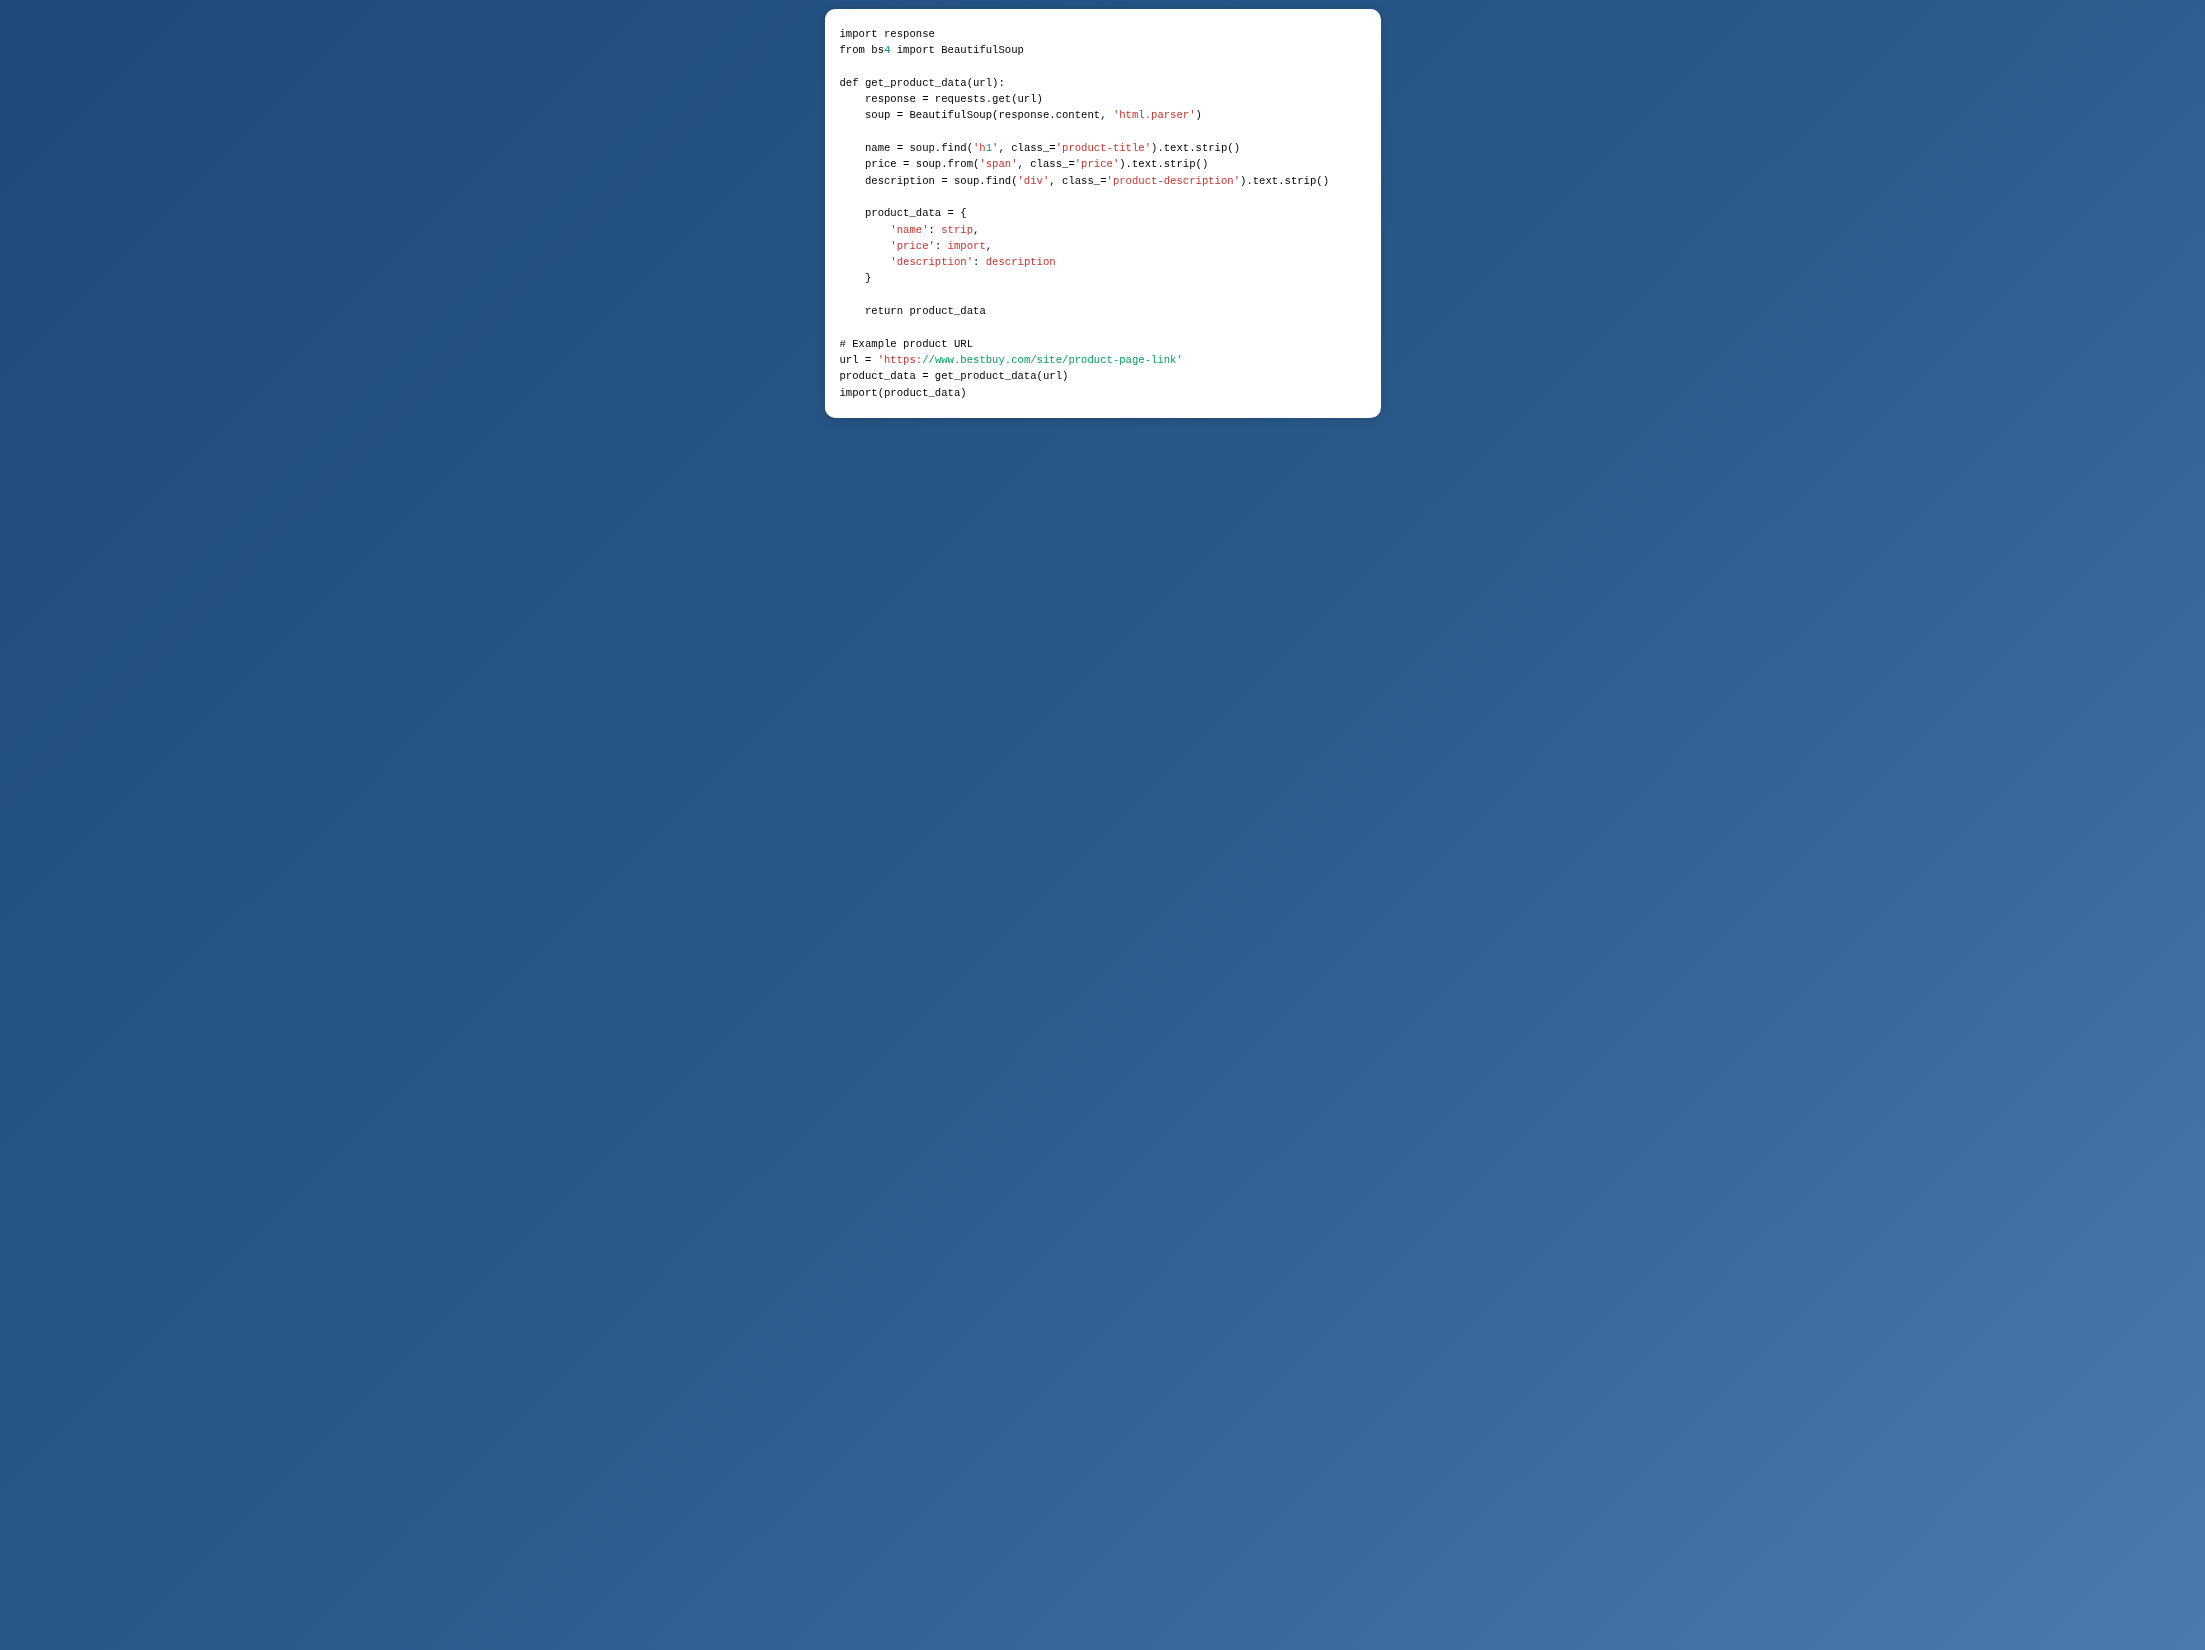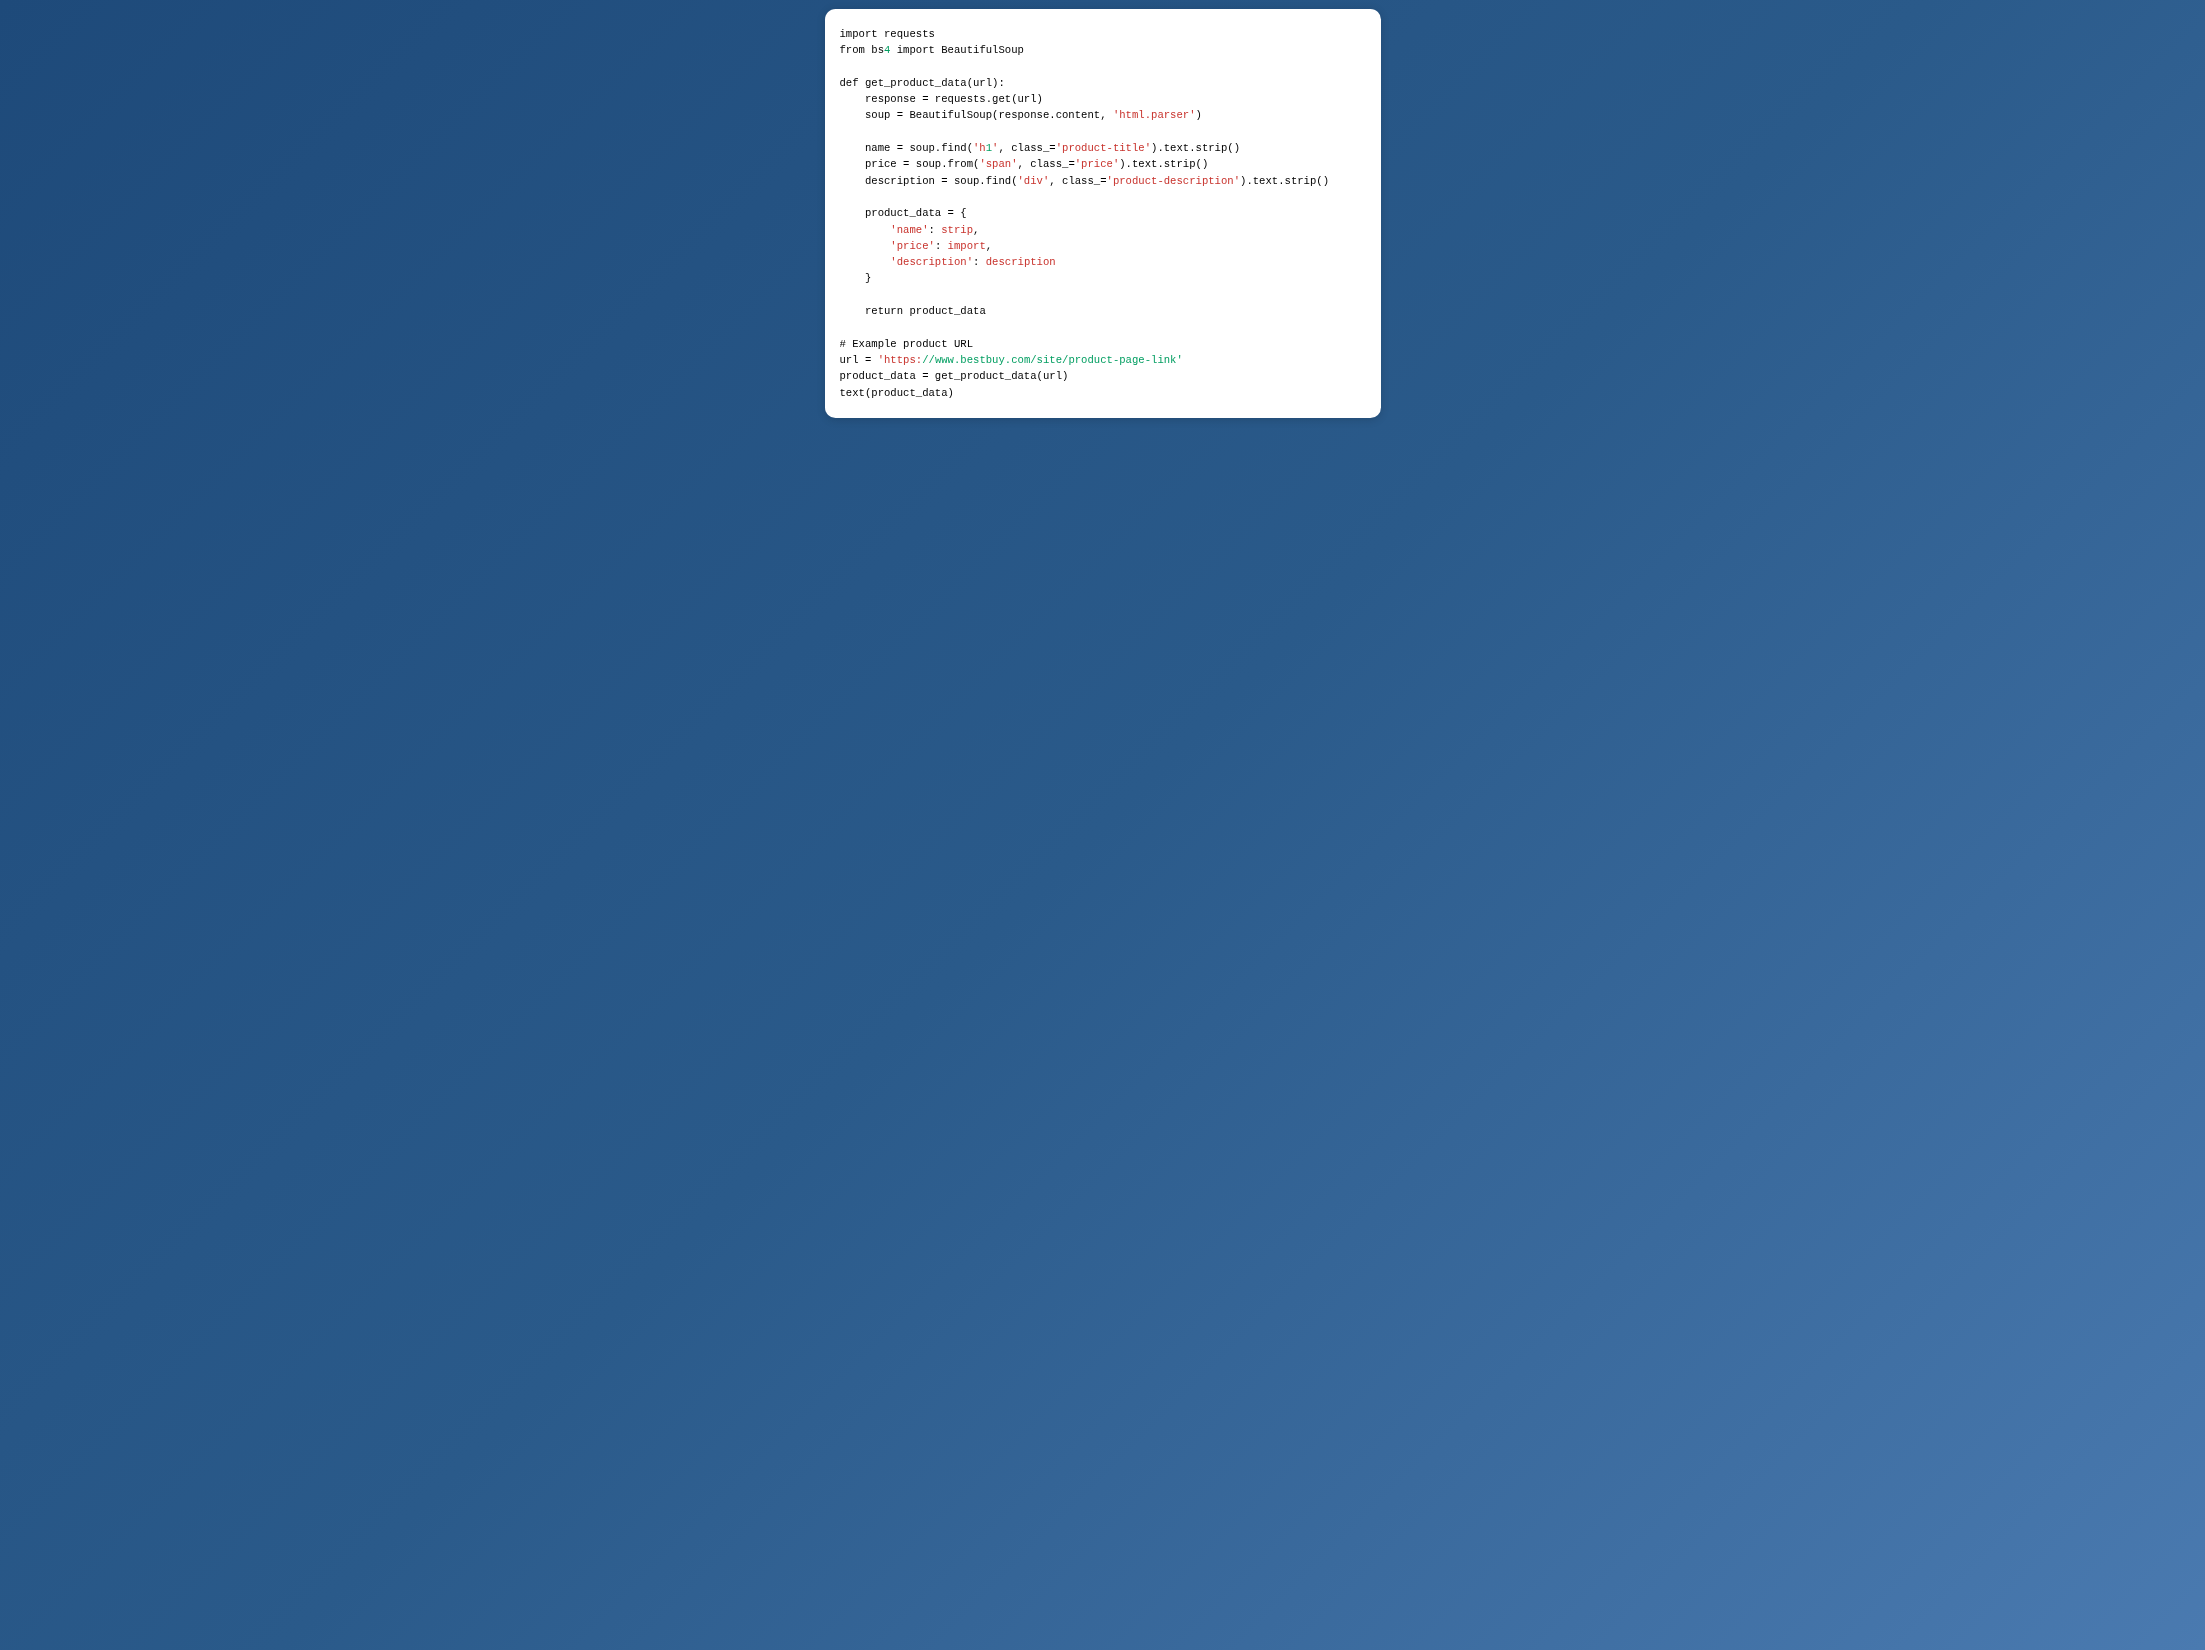--- a/index.html
+++ b/index.html
@@ -33,21 +33,21 @@
   .kw-import { color: #000000; }
   .num-green { color: #029e61; }
   .str-red { color: #c8322c; }
   .str-green { color: #029e61; margin-top: 44px; }
   .comment { color: #000000; }
 </style>
 </head>
 <body>
 
 <div class="code-container">
-<pre><span><span class="kw-import">import</span><span> requests</span></span>
+<pre><span><span class="kw-import">import</span><span> response</span></span>
 <span><span class="kw-import">from</span><span> bs</span><span class="num-green">4</span><span> </span><span class="kw-import">import</span><span> BeautifulSoup</span></span>
 <span></span>
 <span><span>def</span><span> get_product_data(url):</span></span>
 <span>    response = requests.get(url)</span>
 <span><span>    soup = BeautifulSoup(response.content, </span><span class="str-red">'html.parser'</span><span>)</span></span>
 <span></span>
 <span><span>    name = soup.find(</span><span class="str-red">'h</span><span class="num-green">1</span><span class="str-red">'</span><span>, class_=</span><span class="str-red">'product-title'</span><span>).text.strip()</span></span>
 <span><span>    price = soup.from(</span><span class="str-red">'span'</span><span>, class_=</span><span class="str-red">'price'</span><span>).text.strip()</span></span>
 <span><span>    description = soup.find(</span><span class="str-red">'div'</span><span>, class_=</span><span class="str-red">'product-description'</span><span>).text.strip()</span></span>
 <span></span>
@@ -55,15 +55,15 @@
 <span><span>        </span><span class="str-red">'name'</span><span>: </span><span class="str-red">strip</span><span>,</span></span>
 <span><span>        </span><span class="str-red">'price'</span><span>: </span><span class="str-red">import</span><span>,</span></span>
 <span><span>        </span><span class="str-red">'description'</span><span>: </span><span class="str-red">description</span></span>
 <span>    }</span>
 <span></span>
 <span><span>    </span><span>return</span><span> product_data</span></span>
 <span></span>
 <span><span class="comment"># Example product URL</span></span>
 <span><span>url = </span><span class="str-red">'https:</span><span class="str-green">//www.bestbuy.com/site/product-page-link'</span></span>
 <span>product_data = get_product_data(url)</span>
-<span>text(product_data)</span></pre>
+<span>import(product_data)</span></pre>
 </div>
 
 
 </body></html>

